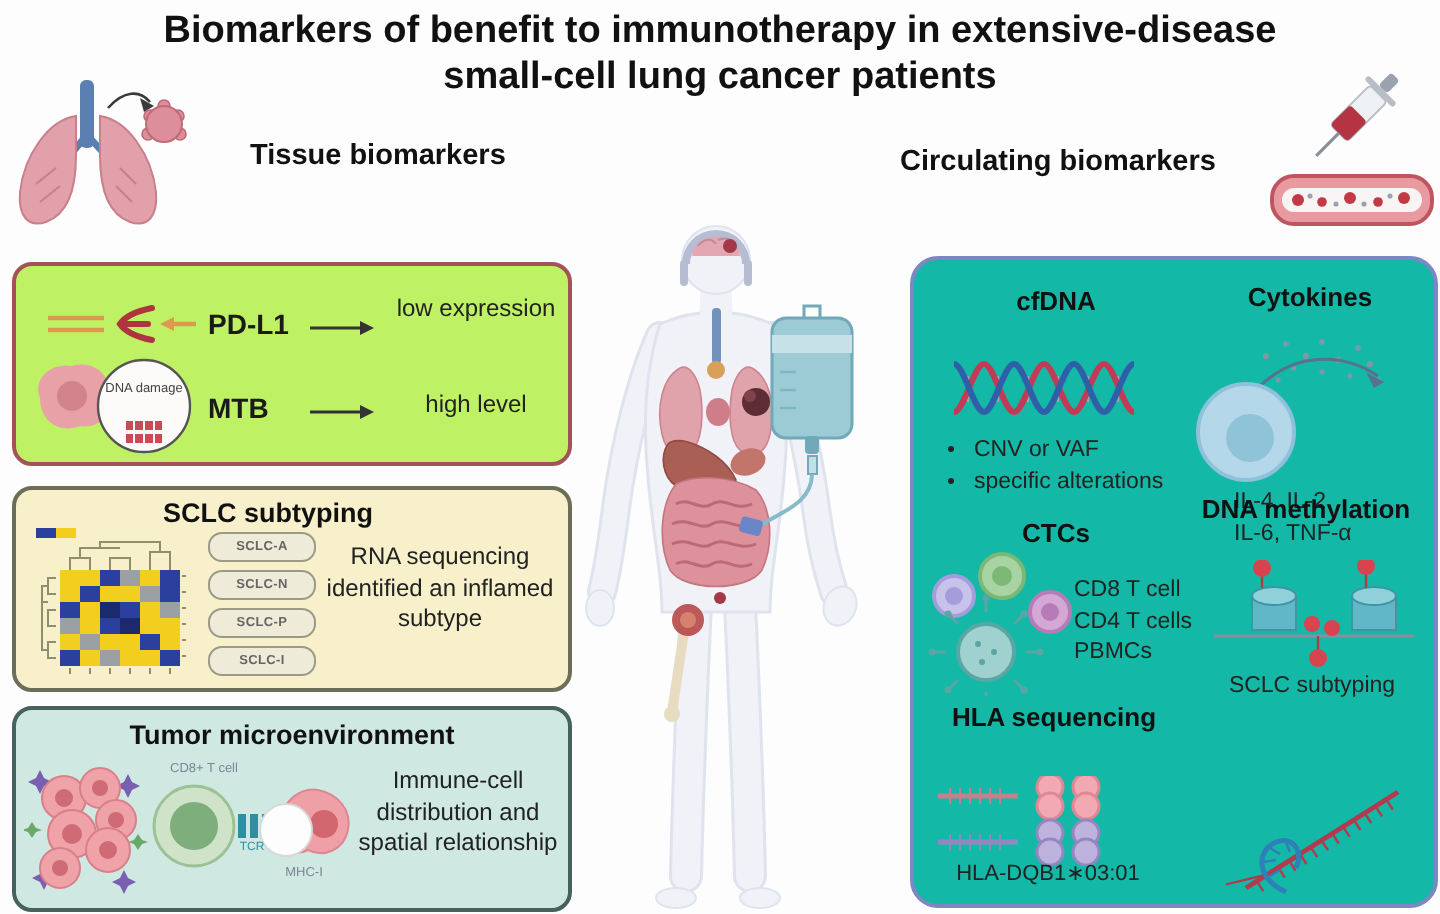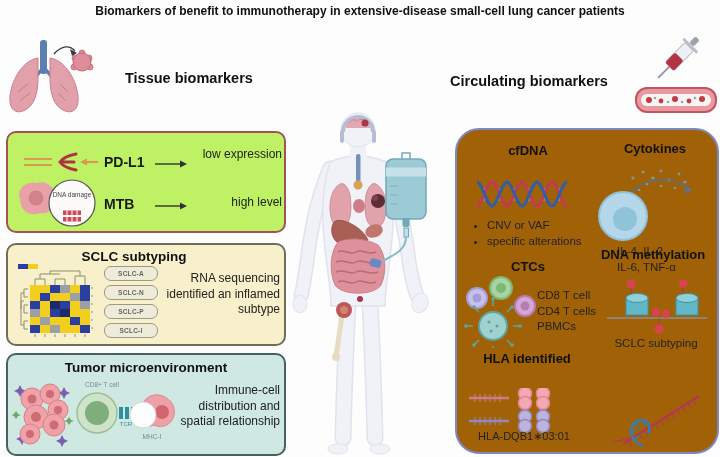--- a/index.html
+++ b/index.html
@@ -3,26 +3,26 @@
 <meta charset="utf-8">
 <style>
   html,body{margin:0;padding:0;background:#fff;}
   #figure{position:relative;width:720px;height:457px;background:#fdfdfd;overflow:hidden;
           font-family:"Liberation Sans",sans-serif;color:#1a1a1a;}
   .abs{position:absolute;}
   .panel{position:absolute;border-radius:10px;border:2px solid;}
   .panel-pink{background:#bef264;border-color:#a35355;}
   .panel-yellow{background:#f7f0ca;border-color:#6e6e58;}
   .panel-teal{background:#cfe8e2;border-color:#46615e;}
-  .panel-blue{background:#a16207;border-color:#7d87c3;border-radius:24px;}
-  .title{font-size:12px;font-weight:700;text-align:center;line-height:1.22;color:#111;}
+  .panel-blue{background:#14b8a6;border-color:#7d87c3;border-radius:14px;}
+  .title{font-size:19px;font-weight:700;text-align:center;line-height:1.22;color:#111;}
   .hdr{font-size:14.5px;font-weight:700;color:#111;margin-left:25px;}
   .bh{font-size:13.5px;font-weight:700;text-align:center;line-height:1.15;color:#111;}
   .bh2{font-size:13px;font-weight:700;text-align:center;line-height:1.15;color:#111;}
-  .body-txt{font-size:12px;line-height:1.3;text-align:right;color:#222;}
+  .body-txt{font-size:12px;line-height:1.3;text-align:center;color:#222;}
   .small-txt{font-size:11.5px;line-height:1.35;color:#222;}
   .tiny{font-size:6.5px;line-height:1.1;text-align:center;color:#7a8699;}
   .pill{position:absolute;width:52px;height:13px;border-radius:7px;background:#eeebd8;
         border:1px solid #9a9a86;font-size:6.5px;font-weight:700;color:#666;
         display:flex;align-items:center;justify-content:center;letter-spacing:.2px;}
   ul.bul{margin:0;padding:0 0 0 16px;}
   ul.bul li{font-size:11.5px;line-height:1.35;color:#222;}
 </style>
 </head>
 <body>
@@ -358,21 +358,21 @@
       <g fill="#d84350">
         <circle cx="24" cy="4" r="4.5"></circle>
           <circle cx="76" cy="3" r="4.5"></circle>
         <circle cx="49" cy="32" r="4"></circle>
           <circle cx="59" cy="34" r="4"></circle>
           <circle cx="52" cy="49" r="4.5"></circle>
       </g>
     </svg>
     <div class="abs small-txt" style="left:146px;top:206px;width:106px;text-align:center;">SCLC subtyping</div>
 
-    <div class="abs bh2" style="left:16px;top:222px;width:108px;">HLA identified</div>
+    <div class="abs bh2" style="left:16px;top:222px;width:108px;">HLA sequencing</div>
     <svg class="abs" style="left:12px;top:258px;width:105px;height:45px;" viewBox="0 0 105 45">
       <line x1="0" y1="10" x2="40" y2="10" stroke="#c87f8c" stroke-width="2.5"></line>
       <path d="M6,6 V14 M11,6 V14 M16,6 V14 M21,6 V14 M26,6 V14 M31,6 V14" stroke="#c87f8c" stroke-width="1"></path>
       <g fill="#f2a9b4" stroke="#de8894" stroke-width="1.5">
         <circle cx="56" cy="5.5" r="6.5"></circle>
           <circle cx="56" cy="15" r="6.5"></circle>
         <circle cx="74" cy="5.5" r="6.5"></circle>
           <circle cx="74" cy="15" r="6.5"></circle>
       </g>
       <line x1="0" y1="33" x2="40" y2="33" stroke="#9387c2" stroke-width="2.5"></line>

